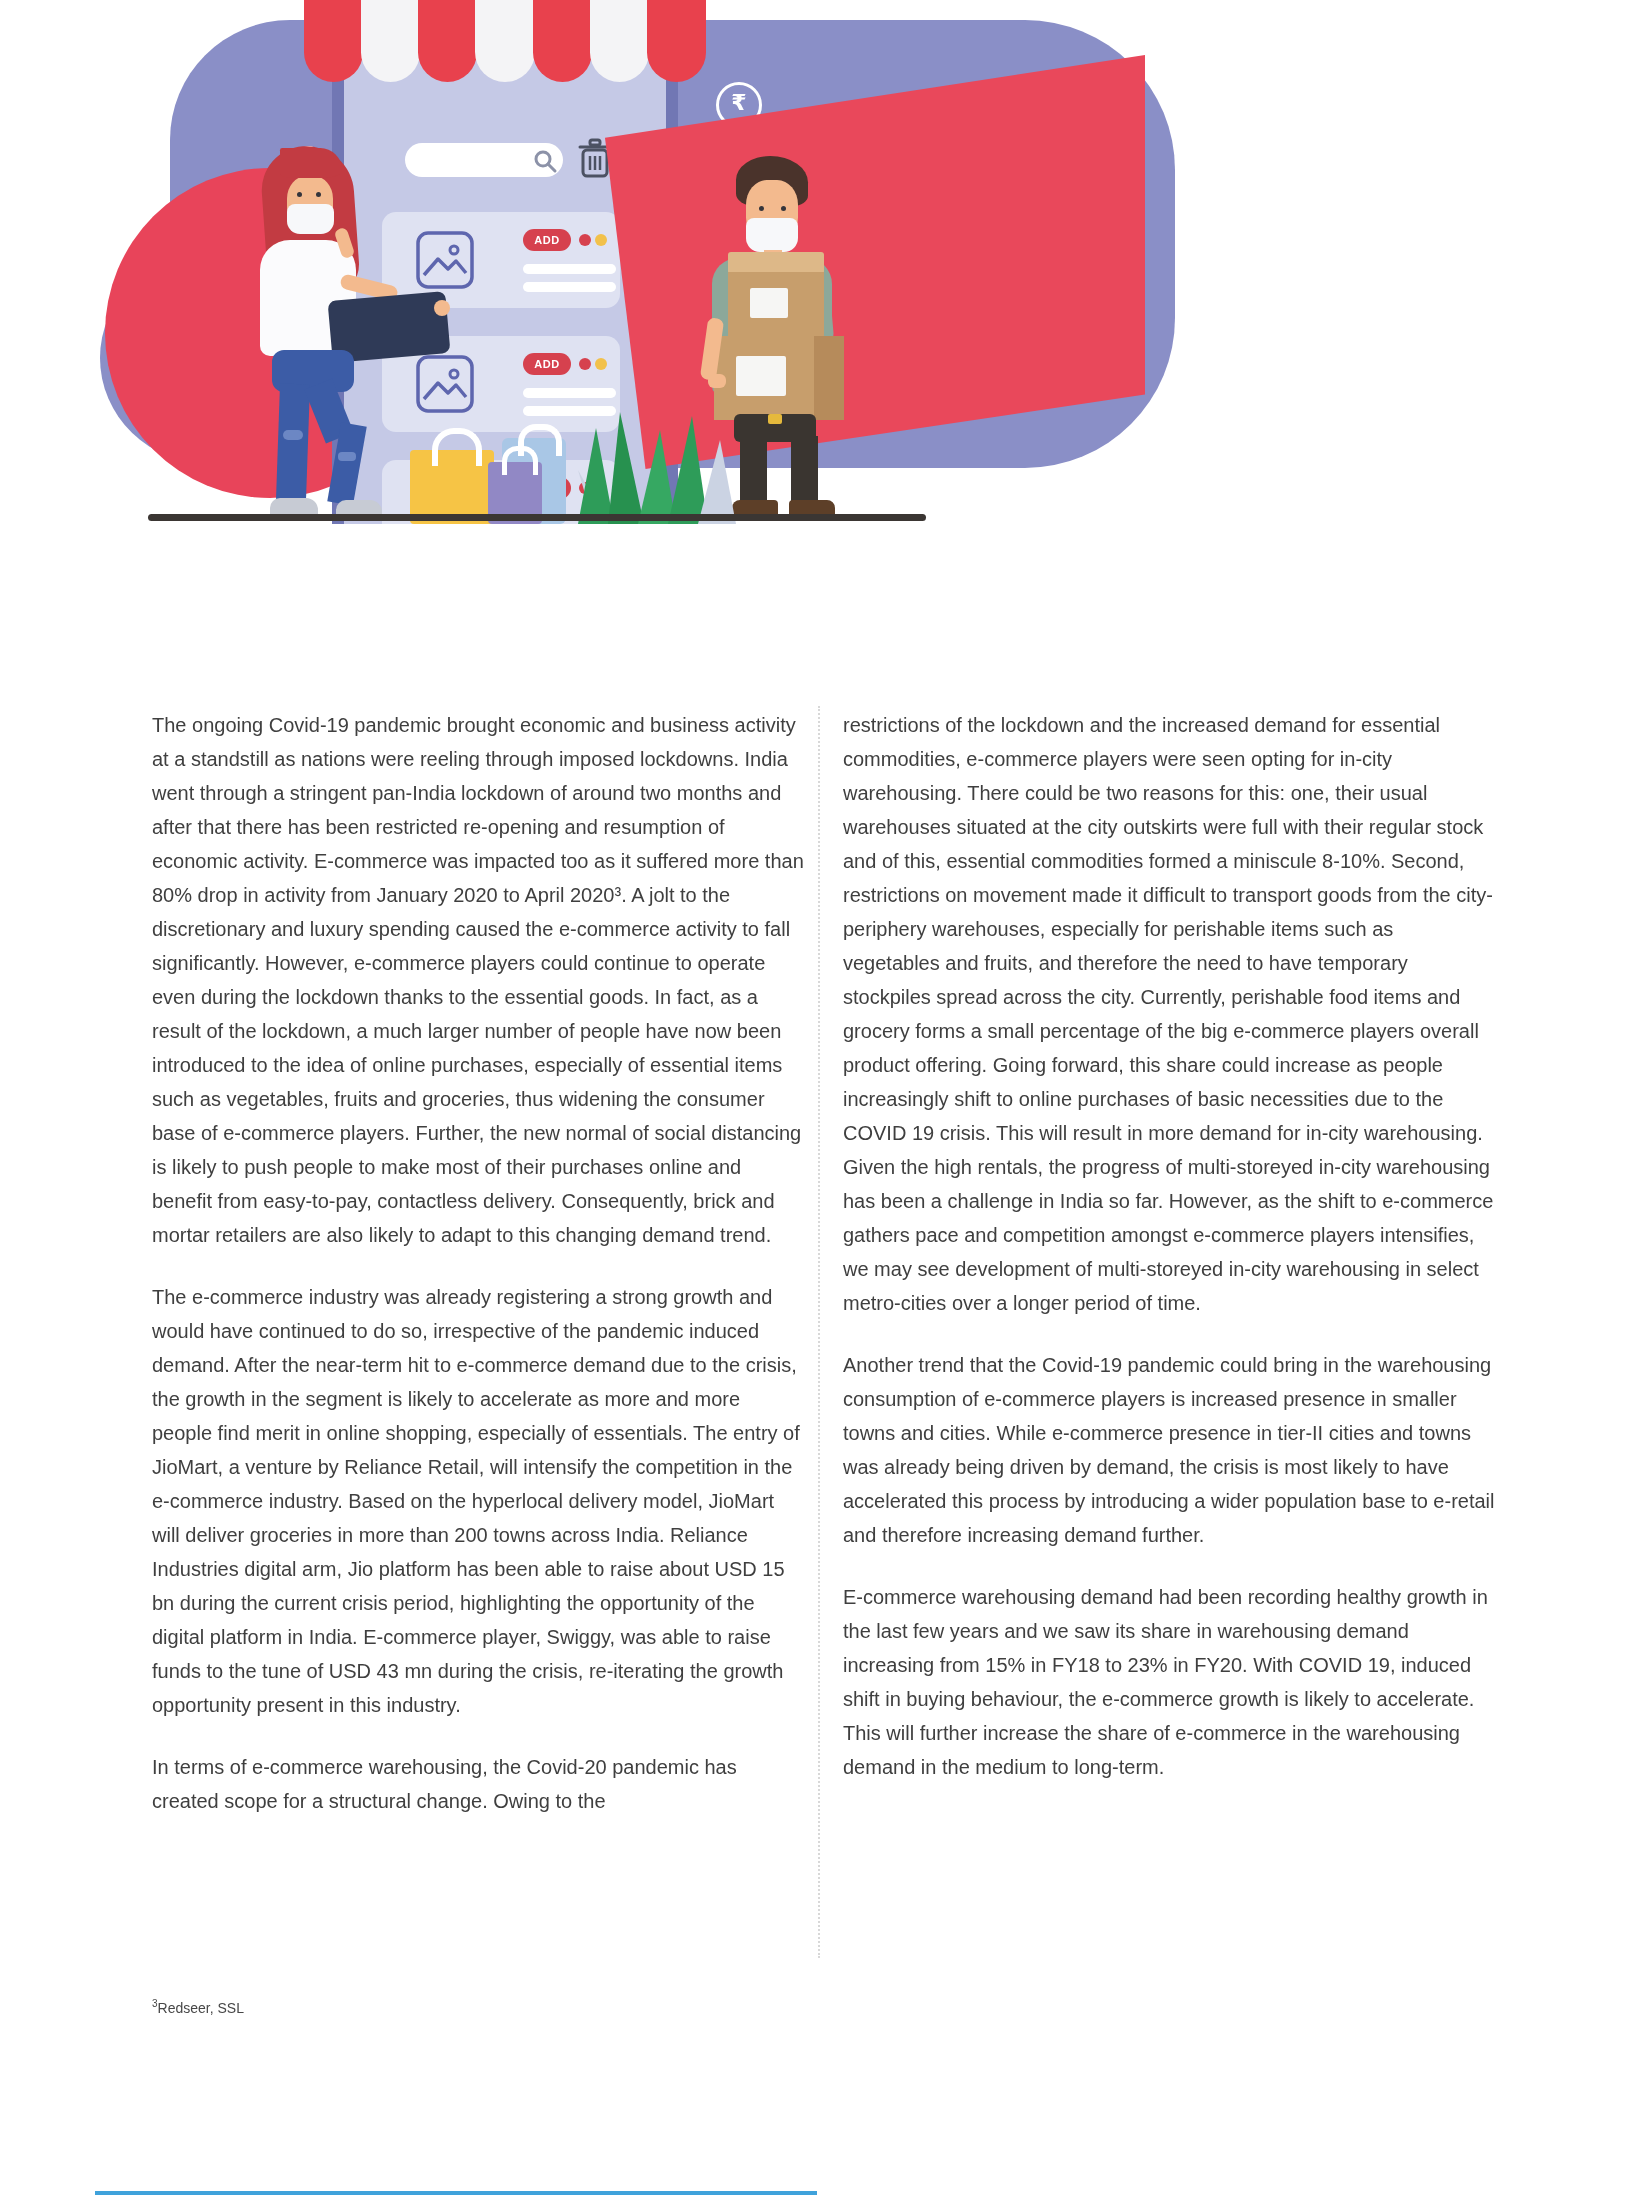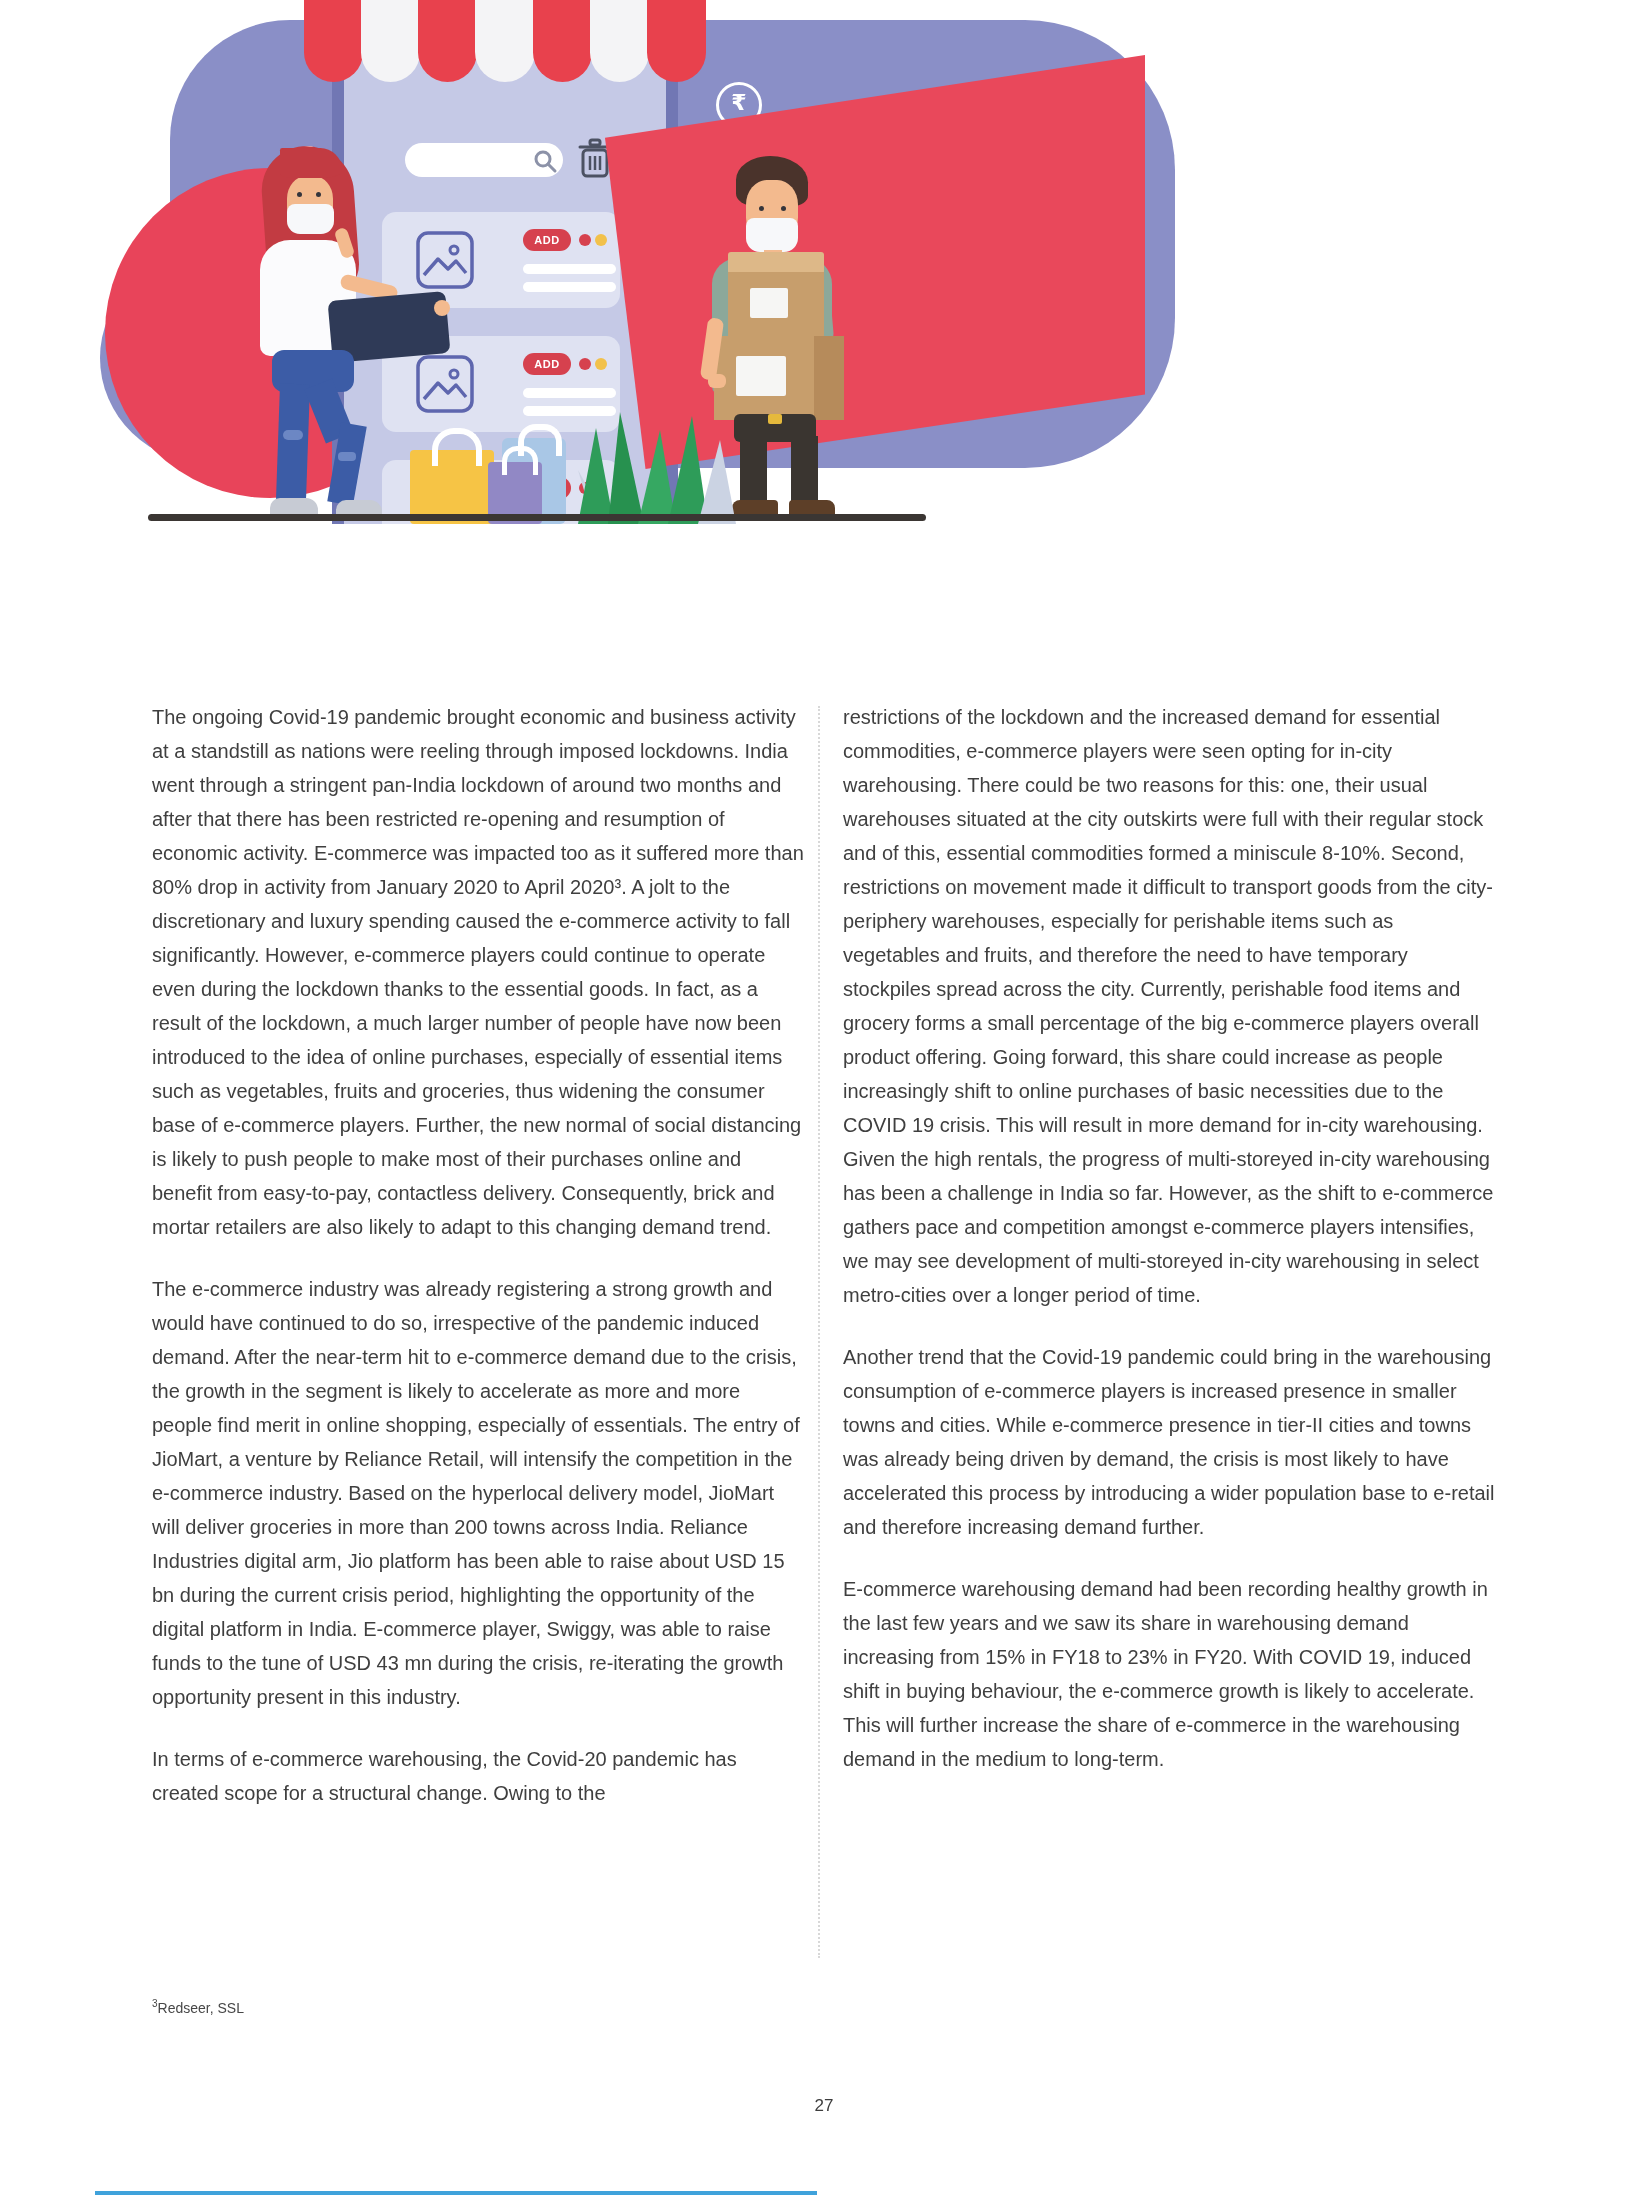--- a/index.html
+++ b/index.html
@@ -9,21 +9,21 @@
 
   
   .illo{position:absolute;left:100px;top:0;width:1080px;height:524px;overflow:hidden;}
   .figure{position:absolute;inset:0;}
 
   
   .title{position:absolute;left:150px;top:594px;font-size:42px;font-weight:400;
          color:#3C3C3C;letter-spacing:0;}
   .col{position:absolute;top:700px;width:652px;font-size:20px;line-height:34px;
        color:#3F3F3F;text-align:left;}
-  .col p{margin:0 0 28px 0;}
+  .col p{margin:8px 0 28px 0;}
   .col-left{left:152px;}
   .col-right{left:843px;}
   .divider{position:absolute;left:818px;top:706px;height:1252px;width:0;
            border-left:2px dotted #D8D8D8;}
   .footnote{position:absolute;left:152px;top:1998px;font-size:14px;color:#474747;}
   .footnote sup{font-size:10px;}
   .pagenum{position:absolute;left:0;top:2096px;width:100%;text-align:center;
            font-size:17px;color:#3D3D3D;}
   .bottom-rule{position:absolute;left:95px;top:2191px;width:722px;height:4px;background:#3FA2DB;}
 
@@ -213,17 +213,16 @@
   <div class="divider"></div>
 
   <div class="col col-right">
     <p>restrictions of the lockdown and the increased demand for essential commodities, e-commerce players were seen opting for in-city warehousing. There could be two reasons for this: one, their usual warehouses situated at the city outskirts were full with their regular stock and of this, essential commodities formed a miniscule 8-10%. Second, restrictions on movement made it difficult to transport goods from the city-periphery warehouses, especially for perishable items such as vegetables and fruits, and therefore the need to have temporary stockpiles spread across the city. Currently, perishable food items and grocery forms a small percentage of the big e-commerce players overall product offering. Going forward, this share could increase as people increasingly shift to online purchases of basic necessities due to the COVID 19 crisis. This will result in more demand for in-city warehousing. Given the high rentals, the progress of multi-storeyed in-city warehousing has been a challenge in India so far. However, as the shift to e-commerce gathers pace and competition amongst e-commerce players intensifies, we may see development of multi-storeyed in-city warehousing in select metro-cities over a longer period of time.</p>
     <p>Another trend that the Covid-19 pandemic could bring in the warehousing consumption of e-commerce players is increased presence in smaller towns and cities. While e-commerce presence in tier-II cities and towns was already being driven by demand, the crisis is most likely to have accelerated this process by introducing a wider population base to e-retail and therefore increasing demand further.</p>
     <p>E-commerce warehousing demand had been recording healthy growth in the last few years and we saw its share in warehousing demand increasing from 15% in FY18 to 23% in FY20. With COVID 19, induced shift in buying behaviour, the e-commerce growth is likely to accelerate. This will further increase the share of e-commerce in the warehousing demand in the medium to long-term.</p>
   </div>
 
   <div class="footnote"><sup>3</sup><span>Redseer, SSL</span></div>
 
-  <div class="pagenum">27</div>
 
   <div class="bottom-rule"></div>
 
 </div>
 
 </body></html>

